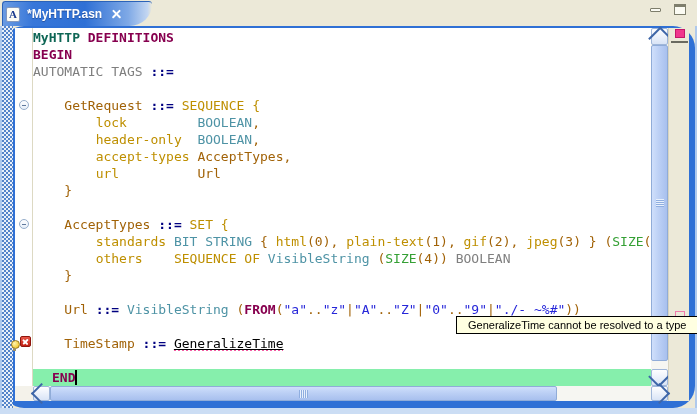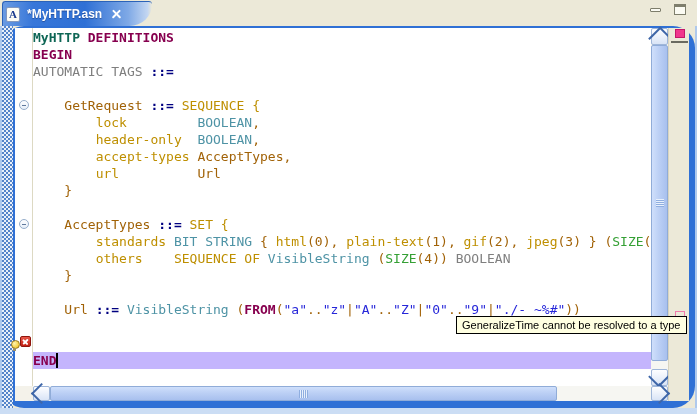--- a/index.html
+++ b/index.html
@@ -59,21 +59,21 @@
   .error-marker .bulb::after { content:""; position:absolute; left:2px; bottom:0; width:3px; height:3px; background:#9A8F6A; }
   .error-marker .redx { position:absolute; right:0; top:0; width:11px; height:11px; background:linear-gradient(#E85648,#C22014);
     border:1px solid #8F150C; border-radius:2px; }
   .error-marker .redx i { position:absolute; left:1.4px; top:4px; width:6.5px; height:1.6px; background:#fff; border-radius:1px; }
   .error-marker .redx i:nth-child(1){ transform:rotate(45deg); }
   .error-marker .redx i:nth-child(2){ transform:rotate(-45deg); }
 
   .code { position:absolute; left:18px; top:0; width:618px; height:358px; overflow:hidden; padding-top:1px;
     font-family:"DejaVu Sans Mono","Liberation Mono",monospace; font-size:13px; line-height:17px; }
   .code-line { white-space:pre; height:17px; position:relative; }
-  .code-line.current { background:#c4b5fd; }
+  .code-line.current { background:#86efac;padding-left:19px; }
   .s-p    { color:#a16207; }
   .s-kw   { color:#87004F; font-weight:bold; }
   .s-mod  { color:#0E6655; font-weight:bold; }
   .s-gray { color:#7F7F7F; }
   .s-op   { color:#000080; font-weight:bold; }
   .s-gold { color:#BE8F00;text-align:right; }
   .s-type { color:#4E93A5; }
   .s-green{ color:#35A035; }
   .s-str  { color:#2626D9; }
   .s-err  { color:#000000; text-decoration:underline; position:relative; }
@@ -107,21 +107,21 @@
   .hscroll { position:absolute; left:18px; bottom:0; width:635px; height:15px; background:#F6F6F2; }
   .hscroll .left  { left:0; top:0; width:17px; height:15px; }
   .hscroll .right { right:0; top:0; width:17px; height:15px; }
   .hthumb { position:absolute; left:17px; top:0; width:507px; height:15px;
     background:linear-gradient(#CFDFFB,#BCD0F5 45%,#A8C0EE); border:1px solid #90ACD8; border-radius:2px; cursor:pointer; }
   .hthumb .grip { position:absolute; top:3px; left:50%; width:9px; height:8px; margin-left:-5px;
     background:repeating-linear-gradient(90deg,#8FAEE0 0 1px,#E8F0FC 1px 2px); }
   .corner-bl { position:absolute; left:0; bottom:0; width:18px; height:15px; background:#F4F2EA; }
 
   
-  .tooltip { position:absolute; left:441px; top:288px; height:18px; line-height:16px; padding:0 5px;
+  .tooltip { position:absolute; left:441px; top:288px; height:18px; line-height:16px; padding:0 11px;
     background:#FFFFE1; border:1px solid #000; font-size:11px; color:#000; white-space:nowrap; z-index:30; }
 </style>
 </head>
 <body>
 
 <div id="window">
 
   <div class="tabbar">
     <div class="tab">
       <div class="tab-icon">A</div>
@@ -170,20 +170,21 @@
           <div class="code-line"><span class="s-p">        </span><span class="s-gold">url</span><span class="s-p">          </span><span class="s-p">Url</span></div>
           <div class="code-line"><span class="s-p">    }</span></div>
           <div class="code-line"></div>
           <div class="code-line"><span class="s-p">    AcceptTypes </span><span class="s-op">::=</span><span class="s-p"> </span><span class="s-gold">SET {</span></div>
           <div class="code-line"><span class="s-p">        </span><span class="s-gold">standards</span><span class="s-p"> </span><span class="s-type">BIT STRING</span><span class="s-p"> { </span><span class="s-gold">html</span><span class="s-p">(0), </span><span class="s-gold">plain-text</span><span class="s-p">(1), </span><span class="s-gold">gif</span><span class="s-p">(2), </span><span class="s-gold">jpeg</span><span class="s-p">(3) } (</span><span class="s-green">SIZE</span><span class="s-p">(</span></div>
           <div class="code-line"><span class="s-p">        </span><span class="s-gold">others</span><span class="s-p">    </span><span class="s-gold">SEQUENCE OF</span><span class="s-p"> </span><span class="s-type">VisibleString</span><span class="s-p"> (</span><span class="s-green">SIZE</span><span class="s-p">(4)) </span><span class="s-gray">BOOLEAN</span></div>
           <div class="code-line"><span class="s-p">    }</span></div>
           <div class="code-line"></div>
           <div class="code-line"><span class="s-p">    Url </span><span class="s-op">::=</span><span class="s-p"> </span><span class="s-type">VisibleString</span><span class="s-p"> (</span><span class="s-kw">FROM</span><span class="s-p">(</span><span class="s-str">"a"</span><span class="s-p">..</span><span class="s-str">"z"</span><span class="s-p">|</span><span class="s-str">"A"</span><span class="s-p">..</span><span class="s-str">"Z"</span><span class="s-p">|</span><span class="s-str">"0"</span><span class="s-p">..</span><span class="s-str">"9"</span><span class="s-p">|</span><span class="s-str">"./-_~%#"</span><span class="s-p">))</span></div>
           <div class="code-line"></div>
+          <div class="code-line"><span class="s-p">    TimeStamp </span><span class="s-op">::=</span><span class="s-p"> </span><span class="s-err">GeneralizeTime</span></div>
           <div class="code-line"></div>
           <div class="code-line current"><span class="s-kw">END</span><span class="caret"></span></div>
         </div>
 
       <div class="vscroll">
         <div class="sb-btn up">
             <span class="chev up"></span>
           </div>
         <div class="vthumb">
             <span class="grip"></span>

